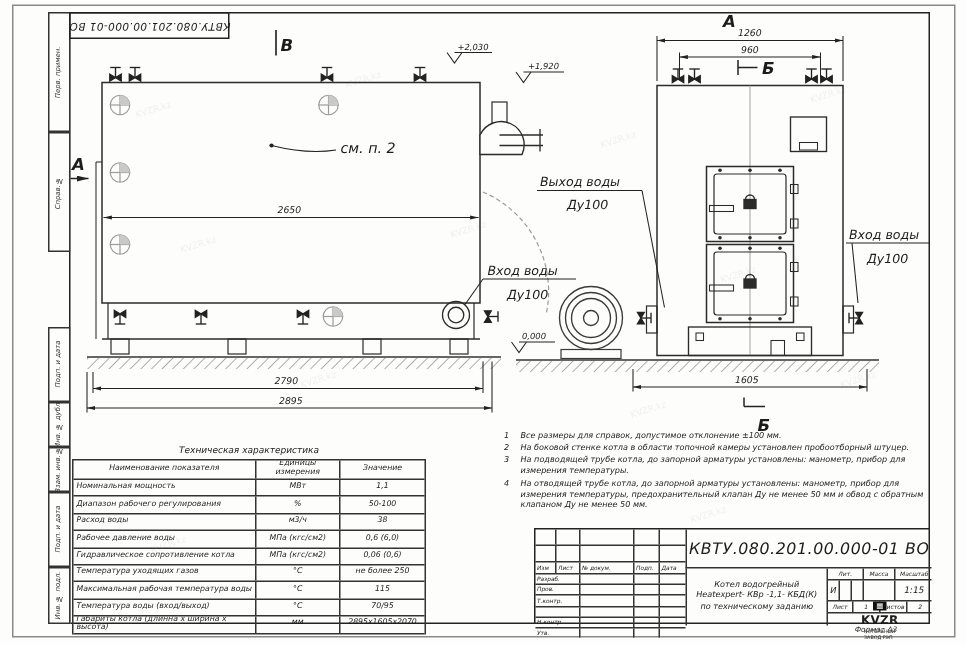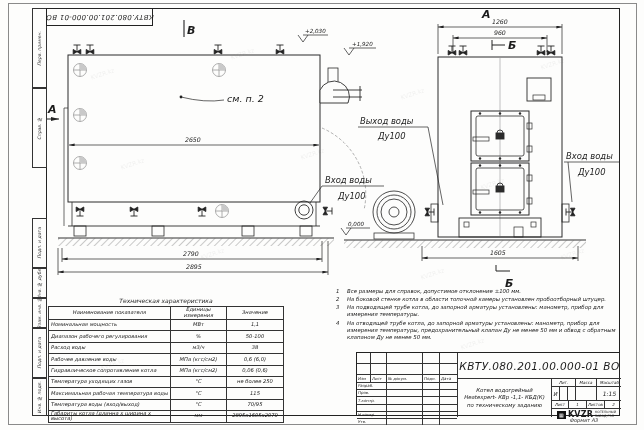--- a/index.html
+++ b/index.html
@@ -42,21 +42,21 @@
   .tb-lrow>div:last-child{border-right:none;}
   .desig{left:100px;top:0;width:164px;height:26px;border-left:1px solid #333;border-bottom:1px solid #333;
          display:flex;align-items:center;justify-content:center;font-size:10.5px;letter-spacing:.4px;white-space:nowrap;}
   .name{left:100px;top:26px;width:94px;height:38px;border-left:1px solid #333;display:flex;flex-direction:column;align-items:center;justify-content:center;font-size:5.4px;line-height:1.35;text-align:center;}
   .rcol{left:194px;top:26px;width:70px;height:38px;border-left:1px solid #333;}
   .rrow{display:grid;border-bottom:1px solid #333;}
   .rrow>div{border-right:1px solid #333;font-size:4px;display:flex;align-items:center;justify-content:center;overflow:hidden;}
   .rrow>div:last-child{border-right:none;}
   .lit-val{font-size:5.5px !important;}
   .scale-val{font-size:6px !important;}
-  .logo-row{display:flex;align-items:center;justify-content:center;gap:2px;height:11px;font-style:normal;}
+  .logo-row{display:flex;align-items:center;justify-content:center;gap:2px;height:11px;font-style:normal;flex-direction:column;}
   .logo-box{width:9px;height:8px;background:#111;color:#fff;font-size:5px;display:flex;align-items:center;justify-content:center;}
   .logo-txt{font-weight:bold;font-size:8px;letter-spacing:.2px;}
   .logo-sub{display:flex;flex-direction:column;font-size:3.2px;line-height:1.1;color:#222;}
   .fmt{left:548px;top:417px;width:72px;text-align:center;font-style:italic;font-size:5px;color:#333;}
   .wm{position:absolute;font-size:6px;color:rgba(60,60,60,0.07);transform:rotate(-18deg);white-space:nowrap;pointer-events:none;}
 </style>
 </head>
 <body>
 
 <div id="sheet">

